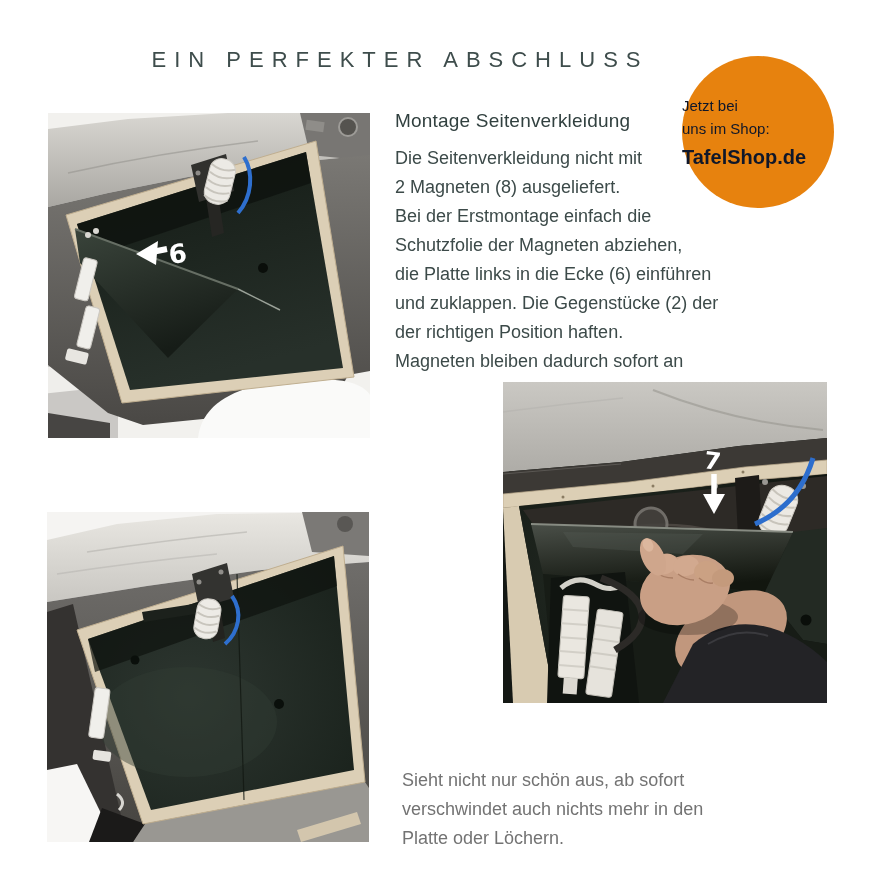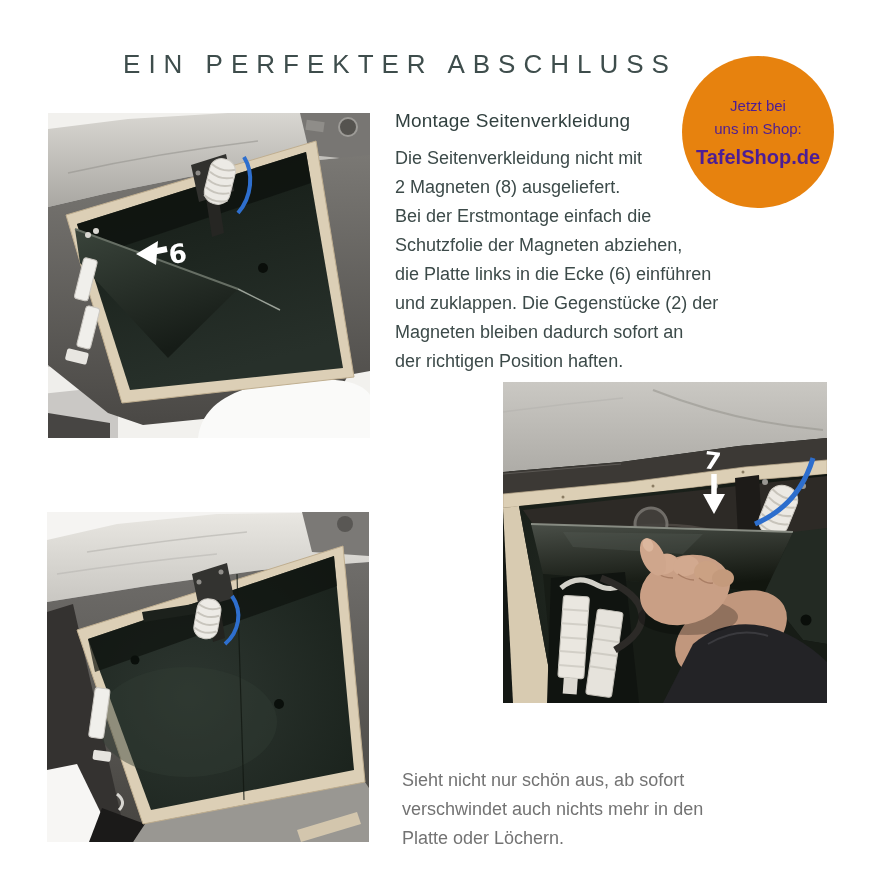--- a/index.html
+++ b/index.html
@@ -4,28 +4,28 @@
 <style>
   html,body{margin:0;padding:0;background:#ffffff;}
   .page{
     position:relative;width:874px;height:874px;margin:0 auto;
     background:#ffffff;overflow:hidden;
     font-family:"Liberation Sans",sans-serif;color:#3c4a49;
   }
   
   .main-title{
     position:absolute;top:32px;left:0;width:800px;
-    text-align:center;font-size:26px;font-weight:400;
+    text-align:center;font-size:22px;font-weight:400;
     letter-spacing:8px;color:#3e4d4c;white-space:nowrap;
   }
   
   .shop-badge{
     position:absolute;left:682px;top:56px;width:152px;height:152px;
-    border-radius:50%;background:#e7820e;color:#4c1d95;
-    display:flex;flex-direction:column;align-items:center;justify-content:center;
+    border-radius:50%;background:#e7820e;color:#0f172a;
+    display:flex;flex-direction:column;align-items:flex-start;justify-content:center;
     text-align:center;cursor:pointer;
   }
   .shop-badge .small-line{font-size:15px;line-height:23px;font-weight:400;}
   .shop-badge .brand-line{font-size:20px;line-height:28px;font-weight:700;margin-top:3px;}
   
   .copy-block{position:absolute;left:395px;top:110px;width:350px;}
   .copy-heading{font-size:19px;font-weight:400;color:#31403f;margin:0 0 12px 0;letter-spacing:.2px;white-space:nowrap;}
   .copy-lines .line{font-size:18px;line-height:29px;color:#3c4a49;white-space:nowrap;}
   
   .closing-block{position:absolute;left:402px;top:766px;width:340px;}
@@ -124,22 +124,22 @@
 
   <div class="copy-block">
     <h2 class="copy-heading">Montage Seitenverkleidung</h2>
     <div class="copy-lines">
         <div class="line">Die Seitenverkleidung nicht mit</div>
         <div class="line">2 Magneten (8) ausgeliefert.</div>
         <div class="line">Bei der Erstmontage einfach die</div>
         <div class="line">Schutzfolie der Magneten abziehen,</div>
         <div class="line">die Platte links in die Ecke (6) einführen</div>
         <div class="line">und zuklappen. Die Gegenstücke (2) der</div>
+        <div class="line">der richtigen Position haften.</div>
         <div class="line">Magneten bleiben dadurch sofort an</div>
-        <div class="line">der richtigen Position haften.</div>
       </div>
   </div>
 
   <div class="photo photo-hand">
     <svg width="324" height="321" viewBox="0 0 324 321">
       <defs>
         <linearGradient id="p3fab" x1="0" y1="0" x2="0" y2="1">
           <stop offset="0" stop-color="#cac8c3"></stop>
             <stop offset="1" stop-color="#aeaca7"></stop>
         </linearGradient>

